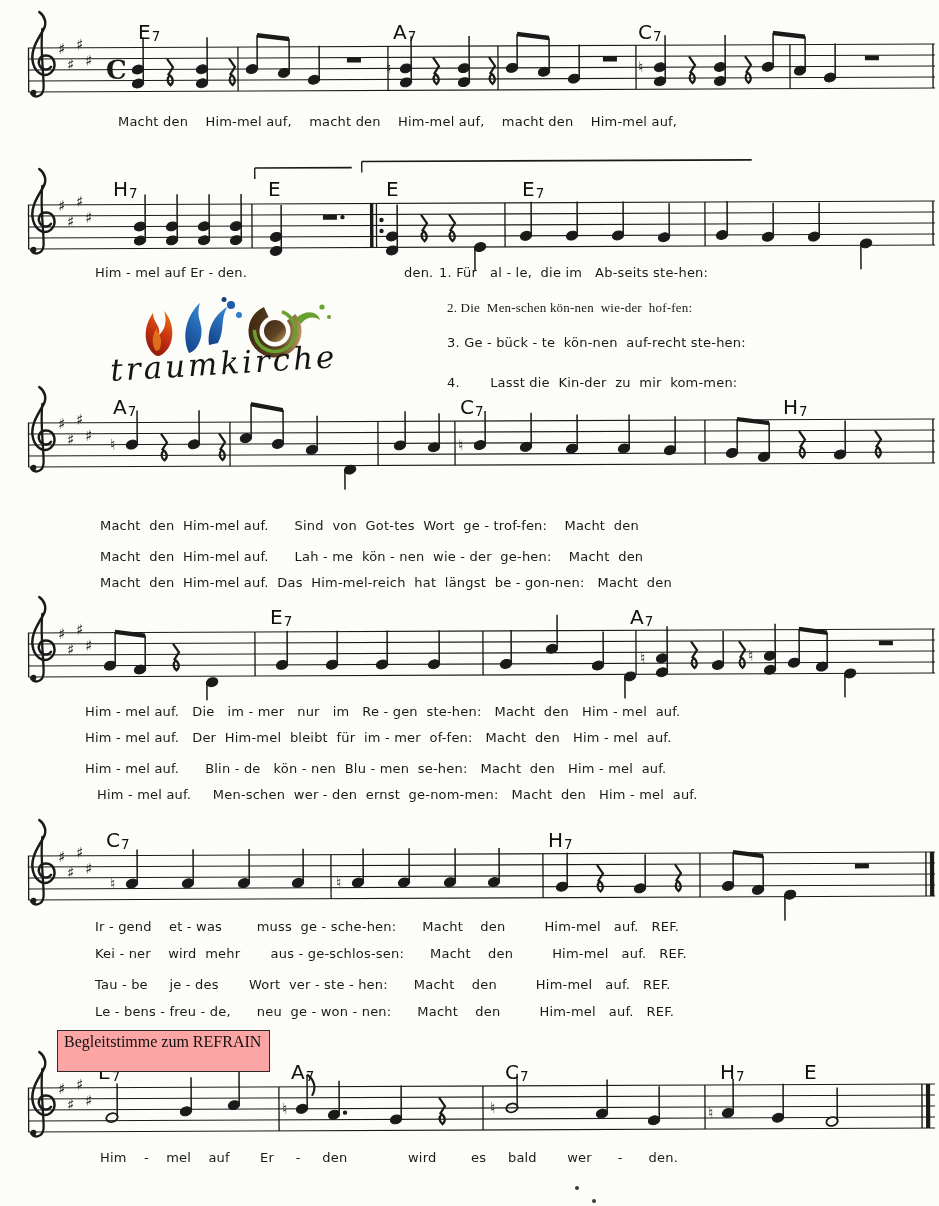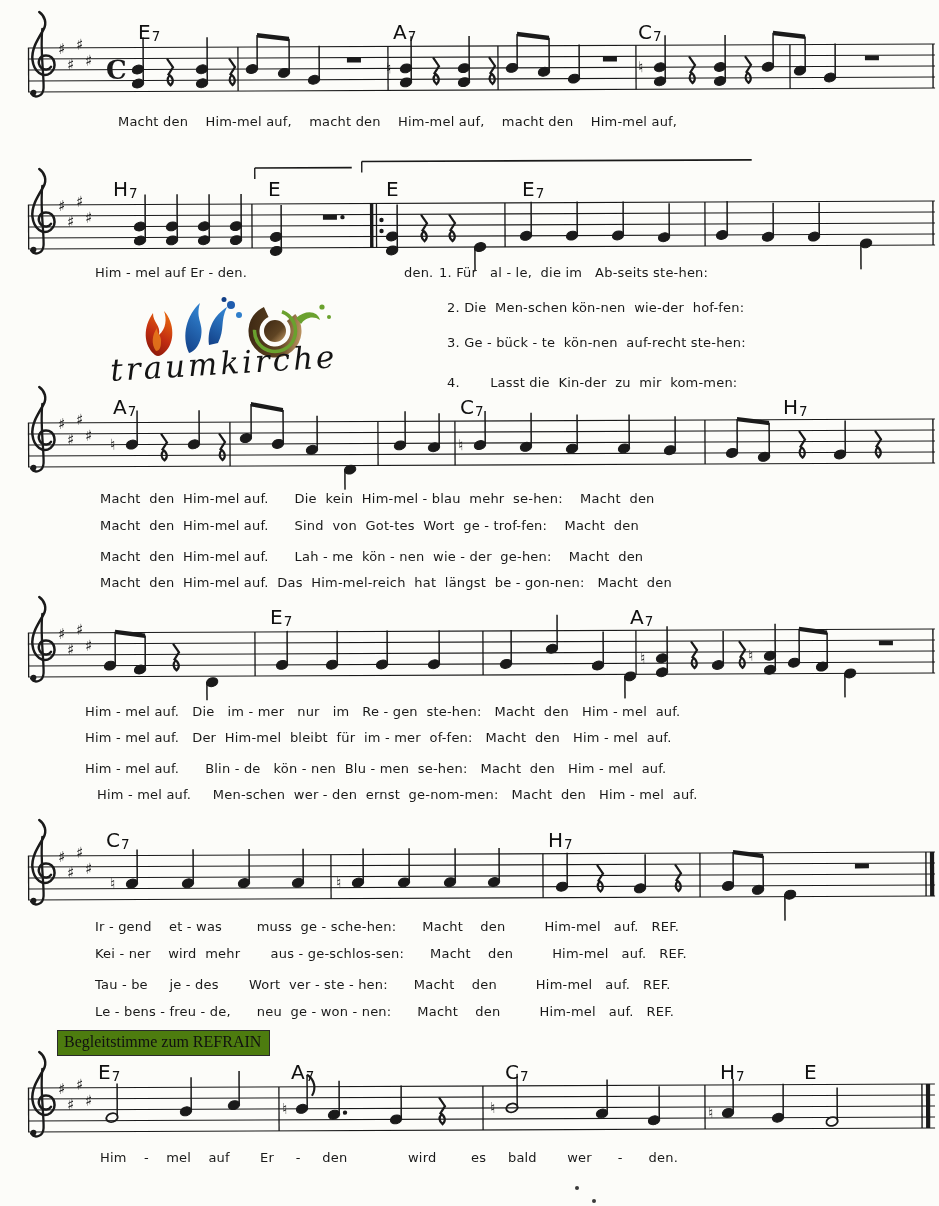--- a/index.html
+++ b/index.html
@@ -4,22 +4,22 @@
 <style>
   html,body{margin:0;padding:0;background:#d8d8d8;}
   #score{position:relative;width:939px;height:1206px;background:#fcfcf9;overflow:hidden;
          font-family:"DejaVu Sans",sans-serif;}
   .lyr{position:absolute;white-space:pre;font-size:13px;line-height:20px;color:#191919;
        letter-spacing:0.2px;font-family:"DejaVu Sans",sans-serif;}
   .chord{position:absolute;font-size:20px;color:#101010;line-height:1;
          font-family:"DejaVu Sans",sans-serif;}
   .chord .s7{font-size:13.5px;vertical-align:-2px;margin-left:1px;}
   .rbox{position:absolute;left:57px;top:1030px;border:1.7px solid #2a2a2a;
-        padding:2px 8px 4px 6px;font-family:"Liberation Serif",serif;font-size:16px;
-        color:#111;background:#4d7c0f;z-index:5;}
+        padding:2px 8px 20px 6px;font-family:"Liberation Serif",serif;font-size:16px;
+        color:#111;background:#fca5a5;z-index:5;}
   svg.sys{position:absolute;left:0;transform:rotate(-0.25deg);transform-origin:30px 70px;}
   .speck{position:absolute;width:4px;height:4px;border-radius:50%;background:#3a3a3a;}
   #logo{position:absolute;left:103px;top:297px;}
 </style>
 </head>
 <body>
 
 <div id="score">
 
   <svg id="logo" width="270" height="98" viewBox="0 0 270 98">
@@ -439,24 +439,23 @@
     <div class="chord" style="left: 548px; top: 830px;"><span>H</span><span class="s7">7</span></div>
     <div class="chord" style="left: 98px; top: 1062px;"><span>E</span><span class="s7">7</span></div>
     <div class="chord" style="left: 291px; top: 1062px;"><span>A</span><span class="s7">7</span></div>
     <div class="chord" style="left: 505px; top: 1062px;"><span>C</span><span class="s7">7</span></div>
     <div class="chord" style="left: 720px; top: 1062px;"><span>H</span><span class="s7">7</span></div>
     <div class="chord" style="left: 804px; top: 1062px;"><span>E</span></div>
     <div class="lyr" style="left: 118px; top: 112px;">Macht den    Him-mel auf,    macht den    Him-mel auf,    macht den    Him-mel auf,</div>
     <div class="lyr" style="left: 95px; top: 263px;">Him - mel auf Er - den.</div>
     <div class="lyr" style="left: 404px; top: 263px;">den.</div>
     <div class="lyr" style="left: 439px; top: 263px;">1. Für   al - le,  die im   Ab-seits ste-hen:</div>
-    <div class="lyr" style="left: 447px; top: 298px;">2. Die  Men-schen kön-nen  wie-der  hof-fen:</div>
+    <div class="lyr" style="left: 447px; top: 298px; font-family: Liberation Serif, serif;">2. Die  Men-schen kön-nen  wie-der  hof-fen:</div>
     <div class="lyr" style="left: 447px; top: 333px;">3. Ge - bück - te  kön-nen  auf-recht ste-hen:</div>
     <div class="lyr" style="left: 447px; top: 361px; margin-top: 12px;">4.       Lasst die  Kin-der  zu  mir  kom-men:</div>
-    <div class="lyr" style="left: 100px; top: 489px;">Macht  den  Him-mel auf.      Die  kein  Him-mel - blau  mehr  se-hen:    Macht  den</div>
     <div class="lyr" style="left: 100px; top: 516px;">Macht  den  Him-mel auf.      Sind  von  Got-tes  Wort  ge - trof-fen:    Macht  den</div>
     <div class="lyr" style="left: 100px; top: 547px;">Macht  den  Him-mel auf.      Lah - me  kön - nen  wie - der  ge-hen:    Macht  den</div>
     <div class="lyr" style="left: 100px; top: 573px; text-align: right;">Macht  den  Him-mel auf.  Das  Him-mel-reich  hat  längst  be - gon-nen:   Macht  den</div>
     <div class="lyr" style="left: 85px; top: 702px;">Him - mel auf.   Die   im - mer   nur   im   Re - gen  ste-hen:   Macht  den   Him - mel  auf.</div>
     <div class="lyr" style="left: 85px; top: 728px;">Him - mel auf.   Der  Him-mel  bleibt  für  im - mer  of-fen:   Macht  den   Him - mel  auf.</div>
     <div class="lyr" style="left: 85px; top: 759px;">Him - mel auf.      Blin - de   kön - nen  Blu - men  se-hen:   Macht  den   Him - mel  auf.</div>
     <div class="lyr" style="left: 97px; top: 785px;">Him - mel auf.     Men-schen  wer - den  ernst  ge-nom-men:   Macht  den   Him - mel  auf.</div>
     <div class="lyr" style="left: 95px; top: 917px;">Ir - gend    et - was        muss  ge - sche-hen:      Macht    den         Him-mel   auf.   REF.</div>
     <div class="lyr" style="left: 95px; top: 944px;">Kei - ner    wird  mehr       aus - ge-schlos-sen:      Macht    den         Him-mel   auf.   REF.</div>
     <div class="lyr" style="left: 95px; top: 975px;">Tau - be     je - des       Wort  ver - ste - hen:      Macht    den         Him-mel   auf.   REF.</div>

